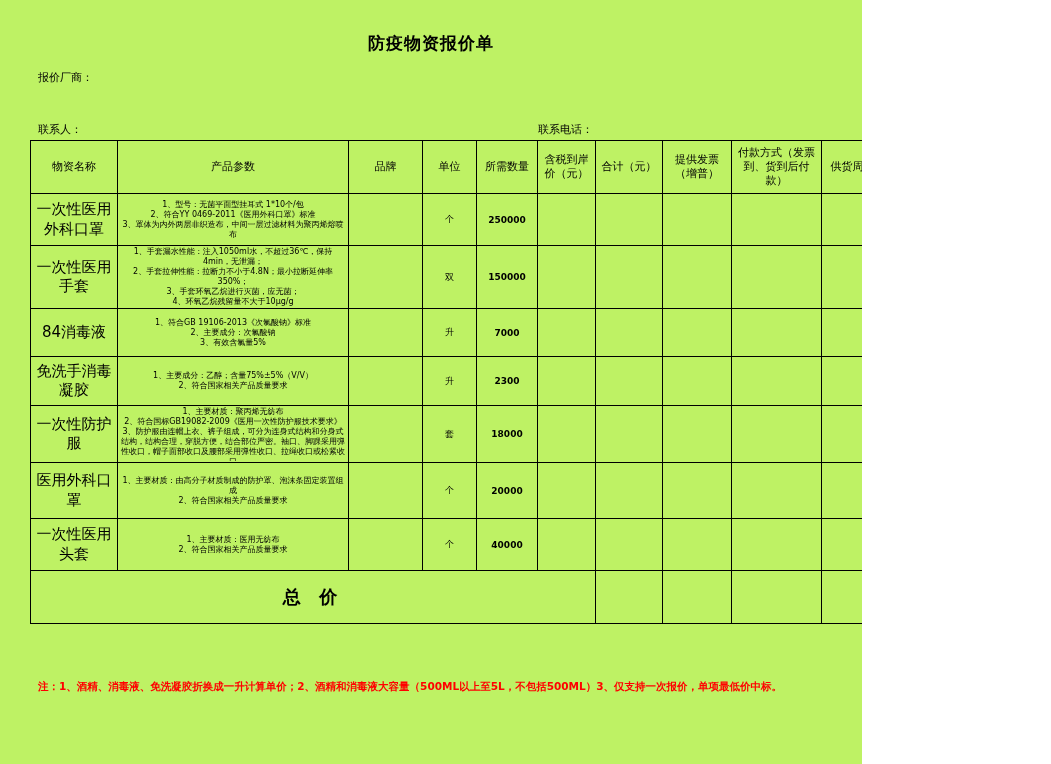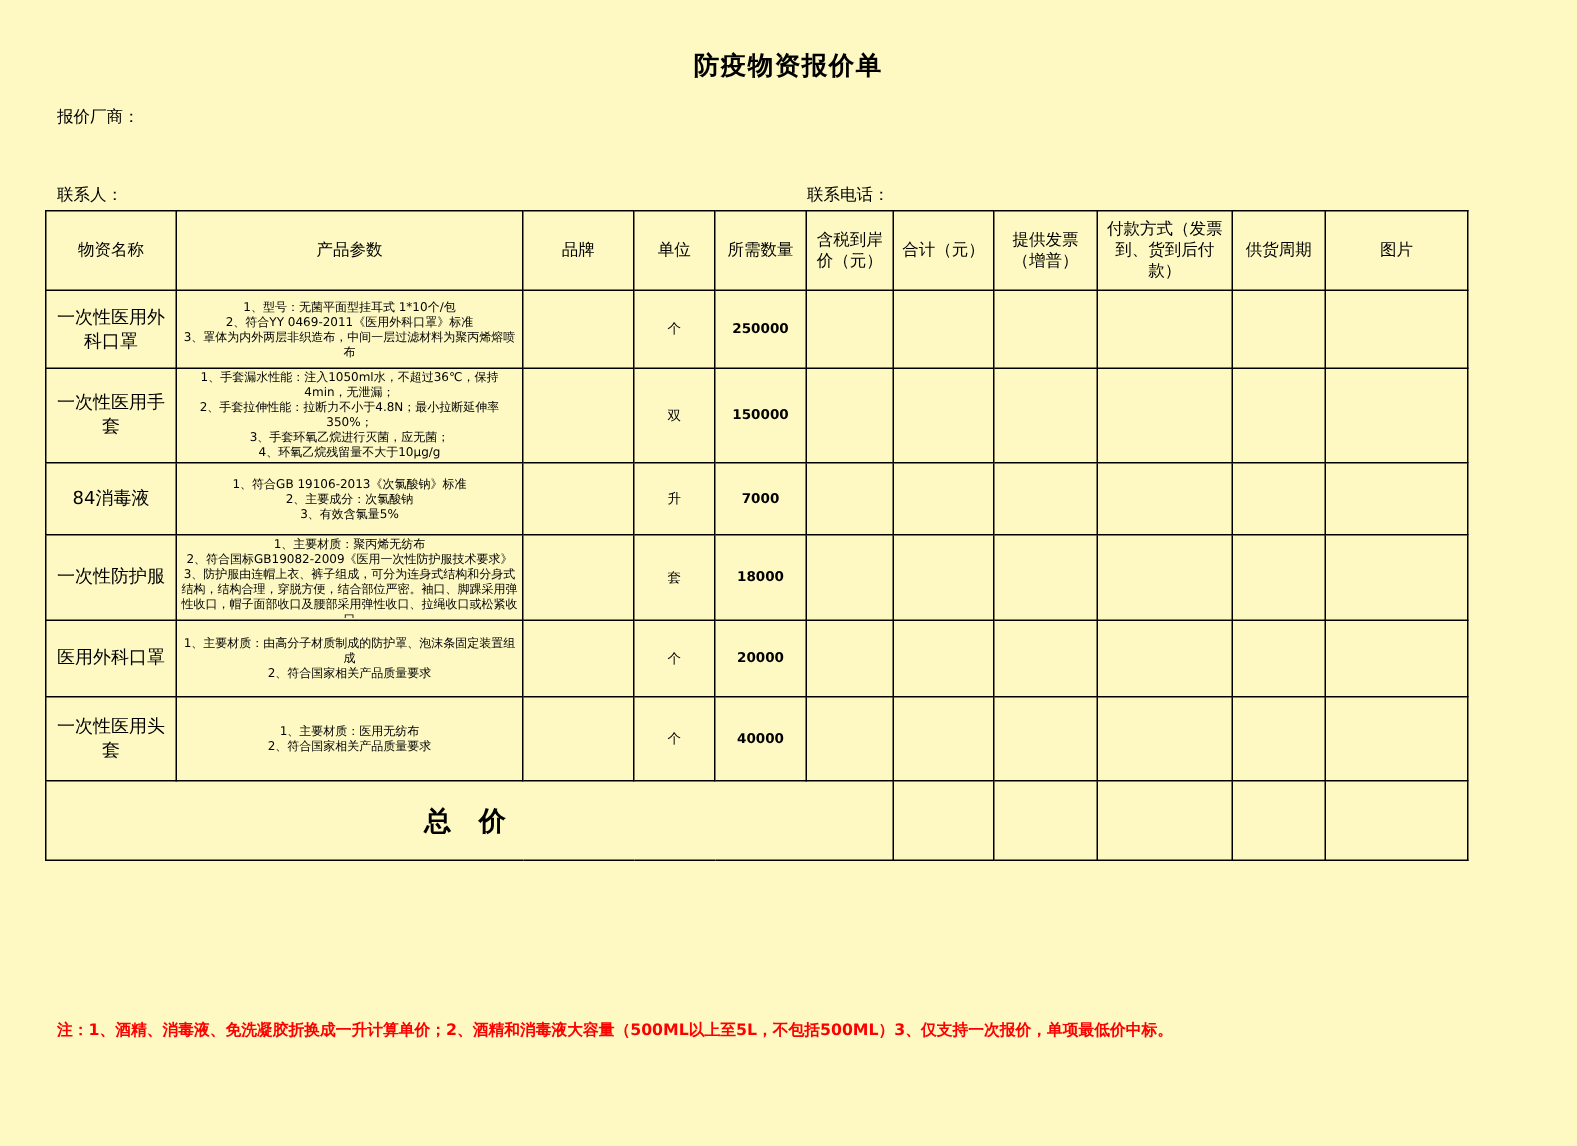--- a/index.html
+++ b/index.html
@@ -1,17 +1,17 @@
 <!DOCTYPE html>
 <html><head>
 <meta charset="utf-8">
 <style>
   html,body{margin:0;padding:0;background:#ffffff;}
   body{font-family:"DejaVu Sans","Liberation Sans",sans-serif;color:#000;}
-  .page{position:relative;width:1051px;height:764px;background:#fef9c3;overflow:hidden;}
+  .page{position:relative;width:862px;height:764px;background:#bef264;overflow:hidden;}
   .doc-title{position:absolute;top:32px;left:0;width:100%;text-align:center;
              font-size:17px;font-weight:bold;letter-spacing:1px;}
   .field-label{position:absolute;font-size:11px;}
   .lbl-vendor{top:70px;left:38px;}
   .lbl-contact{top:122px;left:38px;}
   .lbl-phone{top:122px;left:538px;}
   table.quote{position:absolute;top:140px;left:30px;width:948px;
               border-collapse:collapse;table-layout:fixed;}
   table.quote th,table.quote td{border:1px solid #000;padding:1px 2px;
               text-align:center;vertical-align:middle;overflow:hidden;}
@@ -19,21 +19,21 @@
   thead th{font-size:11px;font-weight:normal;line-height:1.25;}
   tbody tr:nth-child(1){height:52px;}
   tbody tr:nth-child(2){height:62px;}
   tbody tr:nth-child(3){height:48px;}
   tbody tr:nth-child(4){height:49px;}
   tbody tr:nth-child(5){height:51px;}
   tbody tr:nth-child(6){height:56px;}
   tbody tr:nth-child(7){height:52px;}
   tbody tr:nth-child(8){height:49px;}
   tfoot tr{height:53px;}
-  td.cell-name{font-size:12px;line-height:1.3;}
+  td.cell-name{font-size:15px;line-height:1.3;}
   td.cell-params{font-size:8px;}
   td.cell-params .pin{white-space:pre-line;line-height:10px;overflow:hidden;}
   td.cell-unit{font-size:9px;}
   td.cell-qty{font-size:9px;font-weight:bold;}
   td.total-label{font-size:18px;font-weight:bold;letter-spacing:6px;}
   .footnote{position:absolute;top:680px;left:38px;width:990px;
             color:#ff0000;font-size:10.5px;font-weight:bold;}
 </style>
 </head>
 <body>
@@ -122,20 +122,36 @@
           <td class="cell-unit">升</td>
           <td class="cell-qty">7000</td>
           <td class="cell-cif"></td>
           <td class="cell-total"></td>
           <td class="cell-invoice"></td>
           <td class="cell-payment"></td>
           <td class="cell-cycle"></td>
           <td class="cell-image"></td>
         </tr>
         <tr>
+          <td class="cell-name">免洗手消毒凝胶</td>
+          <td class="cell-params">
+            <div class="pin" style="max-height: 49px;">1、主要成分：乙醇；含量75%±5%（V/V）
+2、符合国家相关产品质量要求</div>
+          </td>
+          <td class="cell-brand"></td>
+          <td class="cell-unit">升</td>
+          <td class="cell-qty">2300</td>
+          <td class="cell-cif"></td>
+          <td class="cell-total"></td>
+          <td class="cell-invoice"></td>
+          <td class="cell-payment"></td>
+          <td class="cell-cycle"></td>
+          <td class="cell-image"></td>
+        </tr>
+        <tr>
           <td class="cell-name">一次性防护服</td>
           <td class="cell-params">
             <div class="pin" style="max-height: 54px;">1、主要材质：聚丙烯无纺布
 2、符合国标GB19082-2009《医用一次性防护服技术要求》
 3、防护服由连帽上衣、裤子组成，可分为连身式结构和分身式结构，结构合理，穿脱方便，结合部位严密。袖口、脚踝采用弹性收口，帽子面部收口及腰部采用弹性收口、拉绳收口或松紧收口</div>
           </td>
           <td class="cell-brand"></td>
           <td class="cell-unit">套</td>
           <td class="cell-qty">18000</td>
           <td class="cell-cif"></td>

